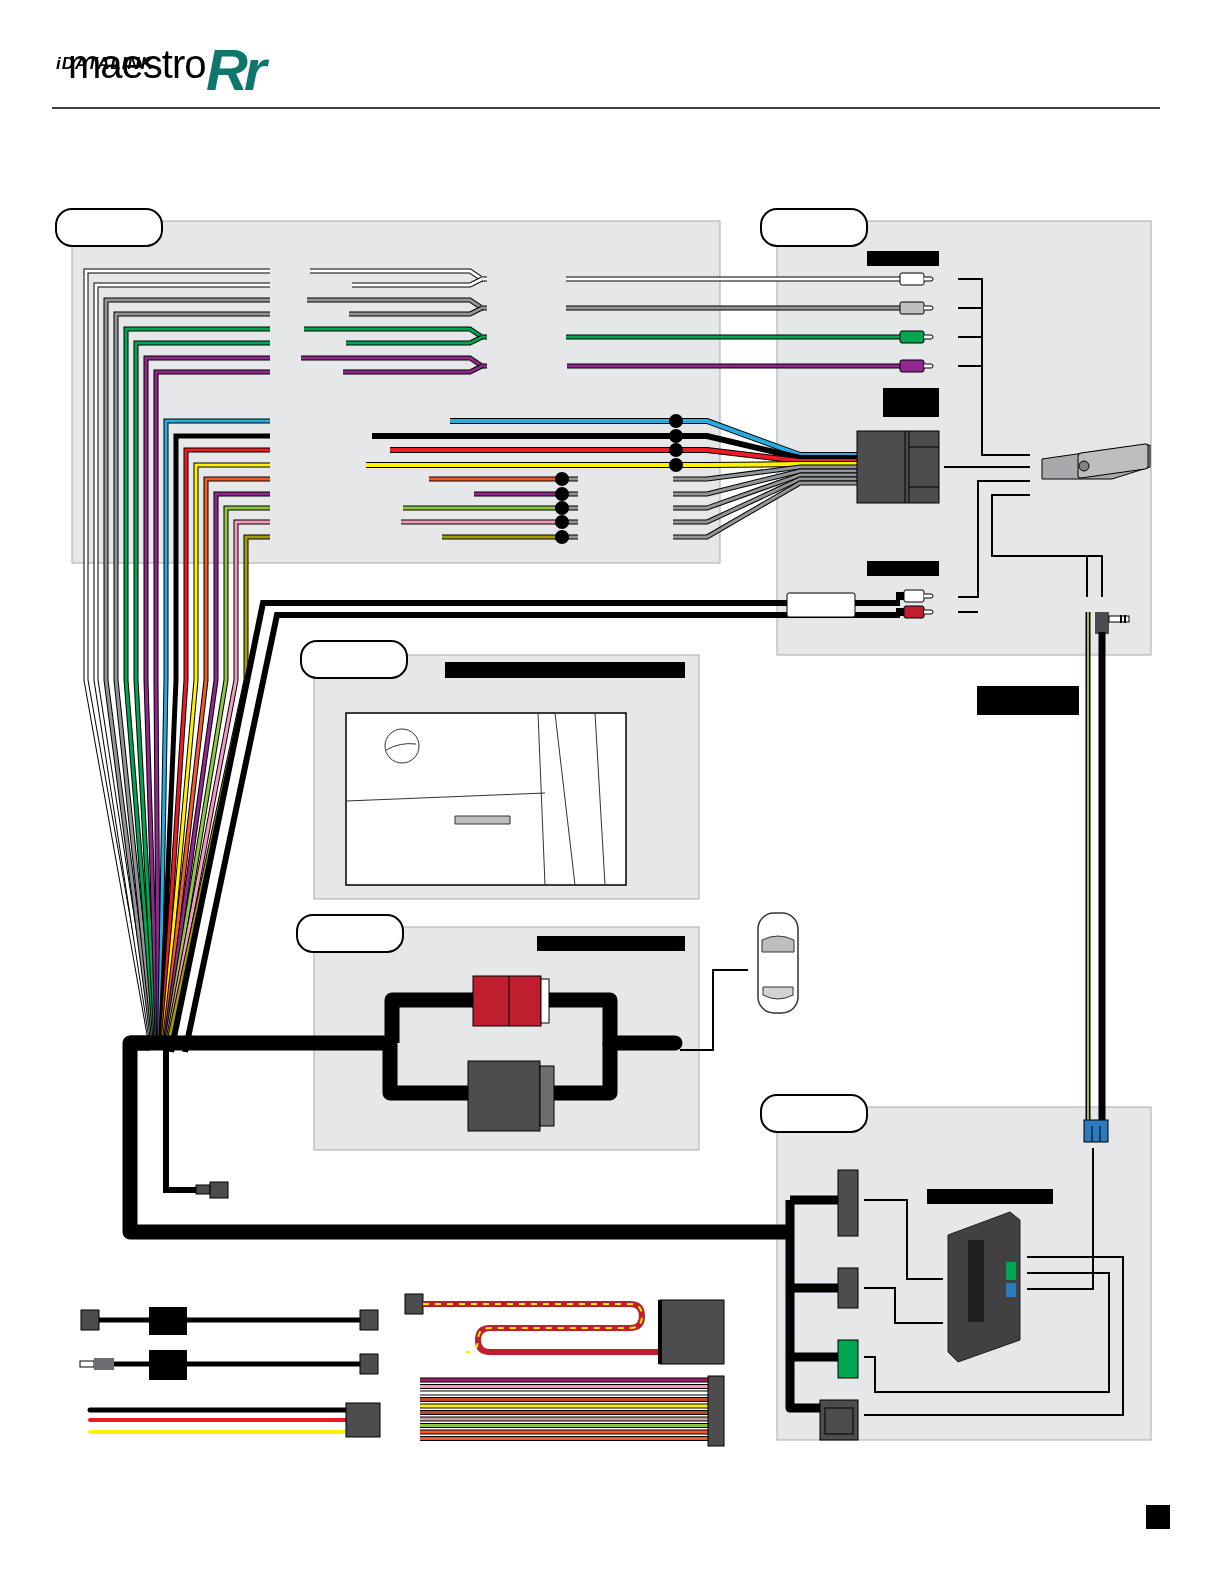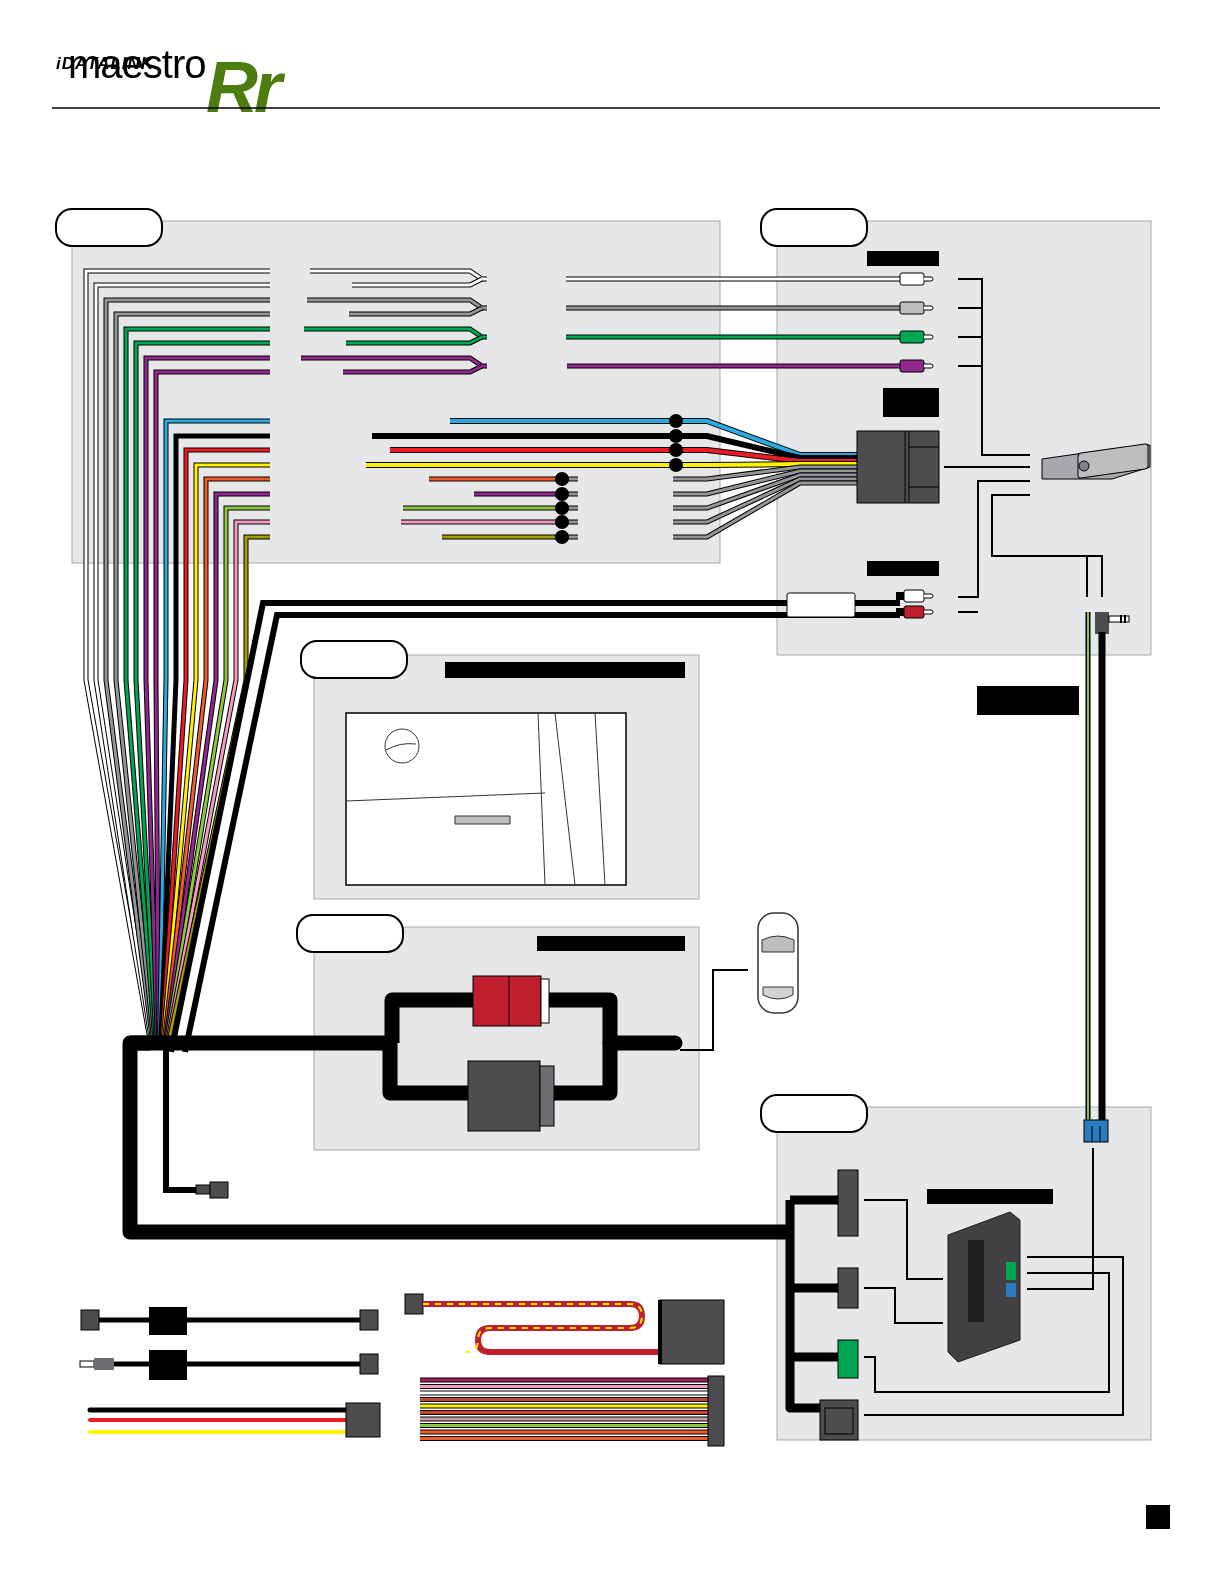--- a/index.html
+++ b/index.html
@@ -1,20 +1,20 @@
 <!DOCTYPE html>
 <html><head>
 <meta charset="utf-8">
 <style>
   html,body{margin:0;padding:0;background:#fff;}
   body{width:1225px;height:1585px;position:relative;overflow:hidden;font-family:"Liberation Sans",sans-serif;}
   #diagram{position:absolute;left:0;top:0;}
   .logo-small{position:absolute;left:56px;top:54px;font-size:17px;font-style:italic;font-weight:bold;color:#000;letter-spacing:1px;}
   .logo-main{position:absolute;left:68px;top:42px;font-size:40px;color:#000;letter-spacing:-1px;}
-  .logo-rr{position:absolute;left:206px;top:46px;font-size:72px;font-weight:bold;font-style:italic;color:#4d7c0f;letter-spacing:-4px;}
+  .logo-rr{position:absolute;left:206px;top:36px;font-size:58px;font-weight:bold;font-style:italic;color:#0f766e;letter-spacing:-4px;}
 </style>
 </head>
 <body>
 
 <div class="logo-small">iDATALINK</div>
 <div class="logo-main">maestro</div>
 <div class="logo-rr">Rr</div>
 
 <svg id="diagram" width="1225" height="1585" viewBox="0 0 1225 1585" xmlns="http://www.w3.org/2000/svg">
 

